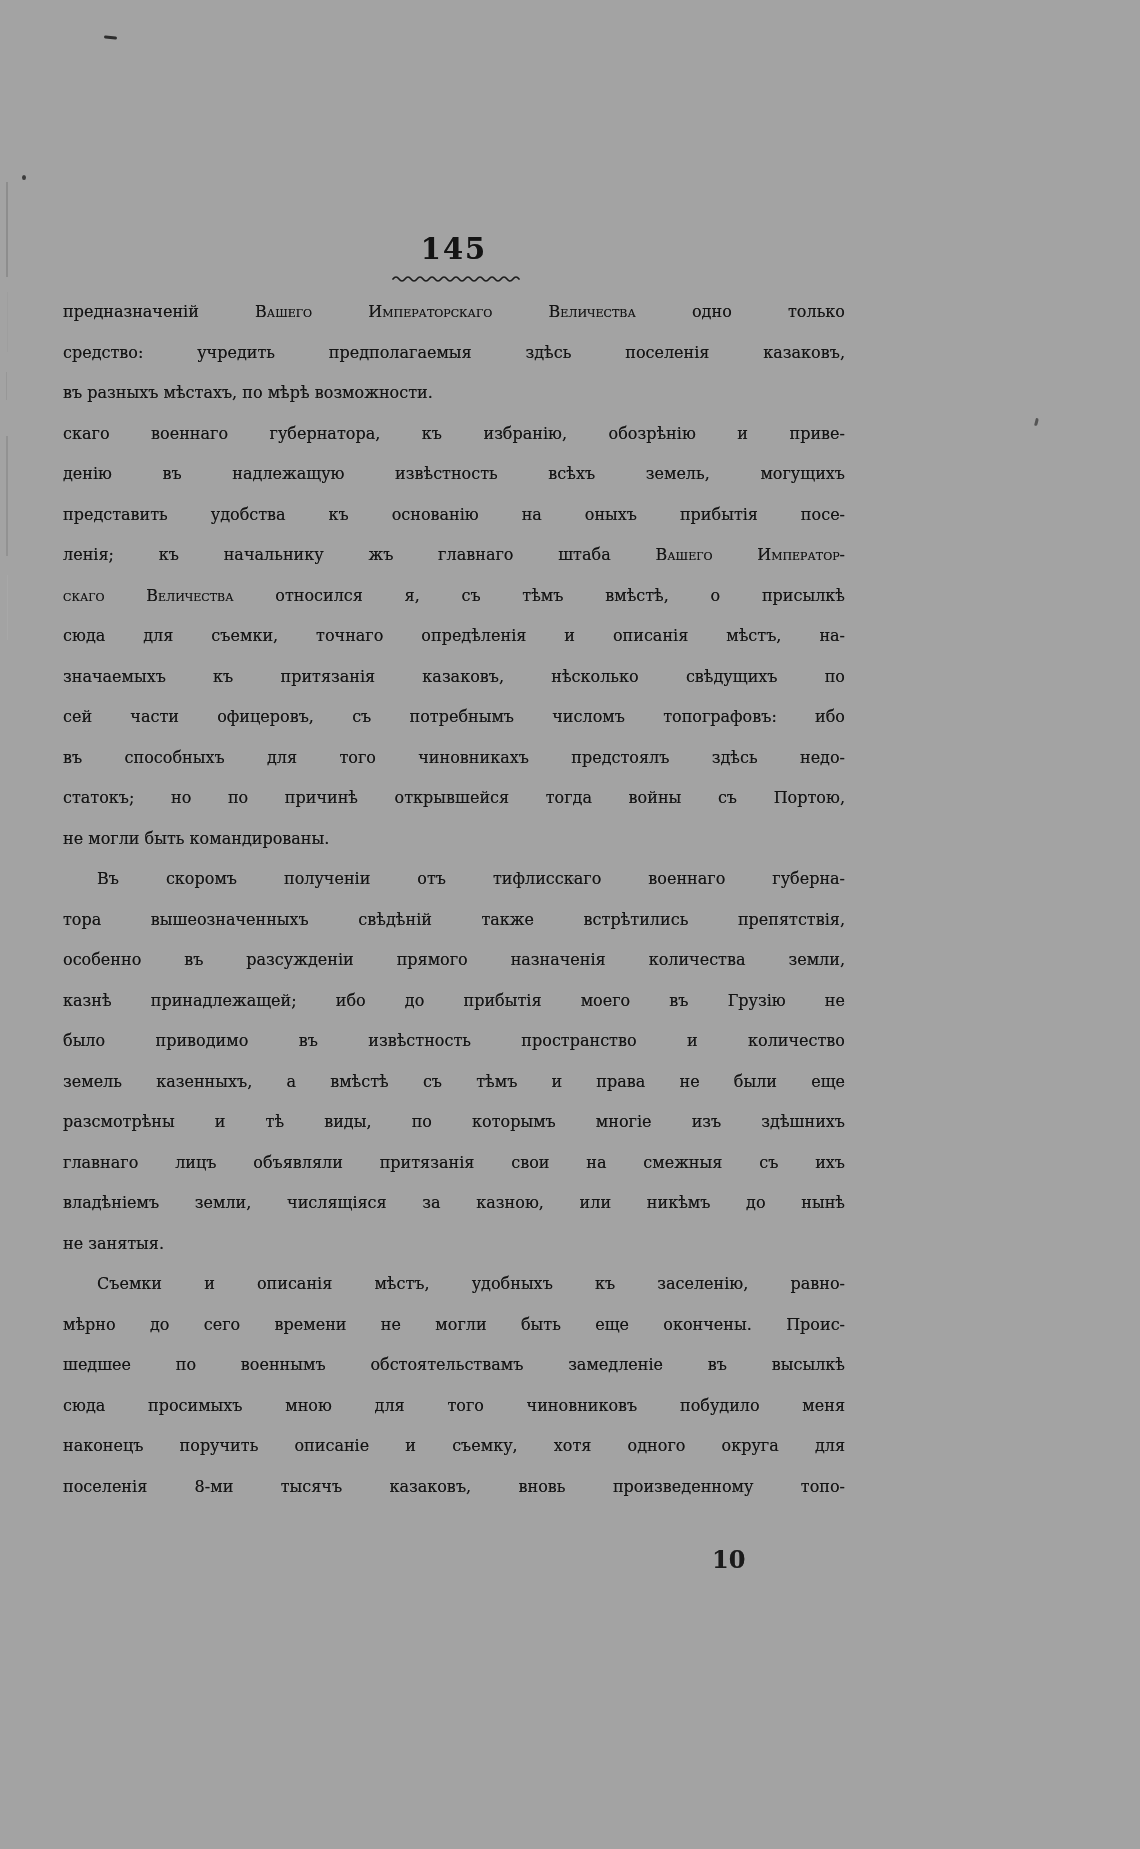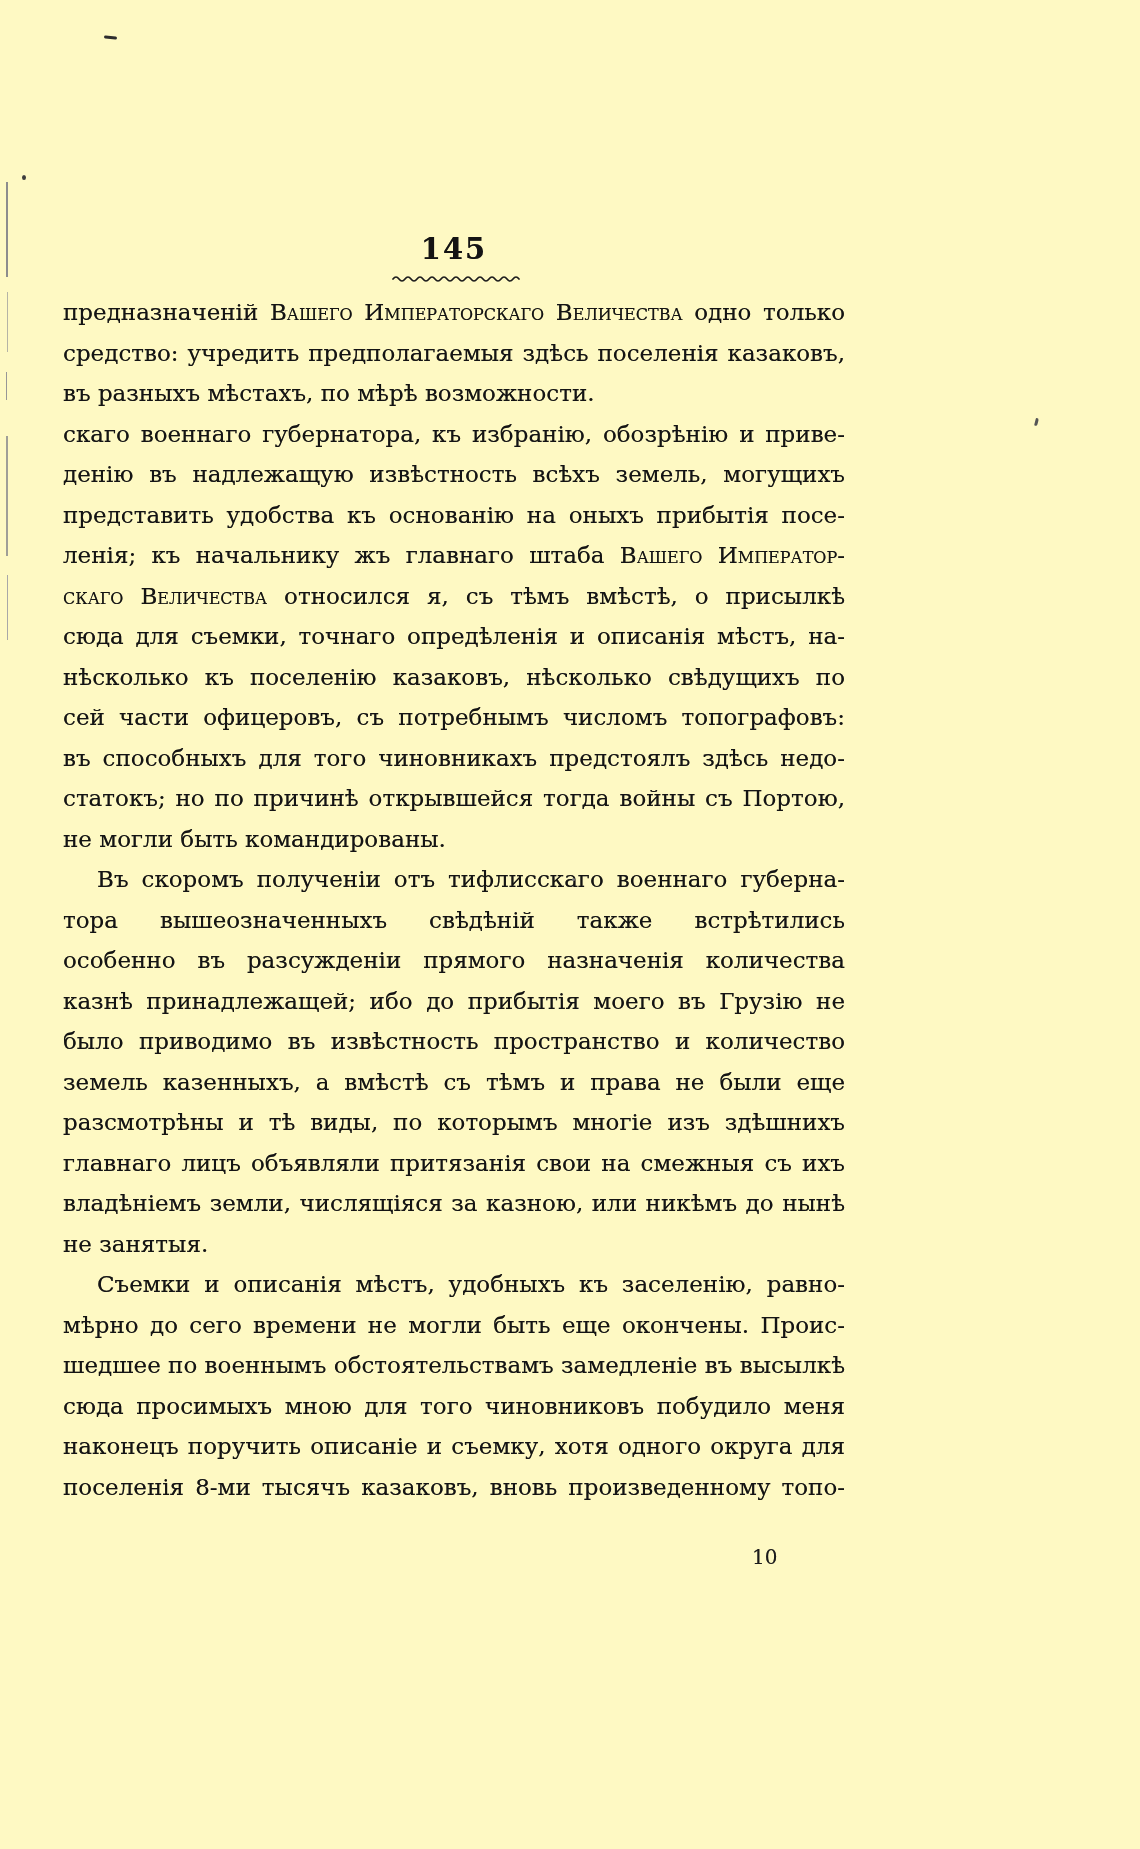--- a/index.html
+++ b/index.html
@@ -3,51 +3,51 @@
 <meta charset="utf-8">
 <style>
   html,body{margin:0;padding:0;}
   body{
     width:1140px;height:1849px;
     background:#ffffff;
     font-family:"DejaVu Serif", serif;
   }
   .stage{
     position:relative;width:1140px;height:1849px;
-    background:#fef9c3;overflow:hidden;
+    background:#a3a3a3;overflow:hidden;
   }
   
   .pageno{
     position:absolute;left:63px;top:232px;width:782px;
     text-align:center;
     font-size:29px;font-weight:bold;color:#141414;
     letter-spacing:2px;
     text-shadow:0 0 .6px rgba(10,10,10,.6);
   }
   .wavy{
     position:absolute;left:391px;top:273px;width:130px;height:12px;
   }
   
   .text-block{
     position:absolute;left:63px;top:292px;width:782px;
     color:#141414;
-    font-size:23px;line-height:40.5px;
+    font-size:16px;line-height:40.5px;
     text-shadow:0 0 .6px rgba(10,10,10,.55);
   }
   .line{
     height:40.5px;overflow:hidden;white-space:normal;
     text-align:justify;text-align-last:justify;
   }
   .line.endp{text-align:right;text-align-last:left;}
   .line.indent{text-indent:34px;}
   .sc{font-variant:small-caps;}
   
   .footerno{
-    position:absolute;left:752px;top:1545px;
-    font-size:20px;font-weight:normal;color:#1b1b1b;
+    position:absolute;left:712px;top:1545px;
+    font-size:24px;font-weight:bold;color:#1b1b1b;
     text-shadow:0 0 .5px rgba(10,10,10,.5);
   }
   
   .art{position:absolute;background:#444;}
   .art-dash{left:104px;top:36px;width:13px;height:3px;background:#2e2e2e;transform:rotate(7deg);border-radius:2px;}
   .art-dot1{left:22px;top:175px;width:4px;height:5px;background:#3c3c3c;border-radius:50%;}
   .art-v1{left:6px;top:182px;width:2px;height:95px;background:#8d8d8d;}
   .art-v2{left:7px;top:292px;width:1px;height:60px;background:#9c9c9c;opacity:.75;}
   .art-v3{left:6px;top:372px;width:1px;height:28px;background:#979797;}
   .art-v4{left:6px;top:436px;width:2px;height:120px;background:#8f8f8f;opacity:.85;}
@@ -69,21 +69,21 @@
   <div class="text-block">
     <div class="line"><span>предназначеній </span><span class="sc">Вашего Императорскаго Величества</span><span> одно только</span></div>
     <div class="line"><span>средство: учредить предполагаемыя здѣсь поселенія казаковъ,</span></div>
     <div class="line endp"><span>въ разныхъ мѣстахъ, по мѣрѣ возможности.</span></div>
     <div class="line"><span>скаго военнаго губернатора, къ избранію, обозрѣнію и приве-</span></div>
     <div class="line"><span>денію въ надлежащую извѣстность всѣхъ земель, могущихъ</span></div>
     <div class="line"><span>представить удобства къ основанію на оныхъ прибытія посе-</span></div>
     <div class="line"><span>ленія; къ начальнику жъ главнаго штаба </span><span class="sc">Вашего Император-</span></div>
     <div class="line"><span class="sc">скаго Величества</span><span> относился я, съ тѣмъ вмѣстѣ, о присылкѣ</span></div>
     <div class="line"><span>сюда для съемки, точнаго опредѣленія и описанія мѣстъ, на-</span></div>
-    <div class="line"><span>нѣсколько къ поселенію казаковъ, нѣсколько свѣдущихъ по</span></div>
+    <div class="line"><span>значаемыхъ къ притязанія казаковъ, нѣсколько свѣдущихъ по</span></div>
     <div class="line"><span>сей части офицеровъ, съ потребнымъ числомъ топографовъ: ибо</span></div>
     <div class="line"><span>въ способныхъ для того чиновникахъ предстоялъ здѣсь недо-</span></div>
     <div class="line"><span>статокъ; но по причинѣ открывшейся тогда войны съ Портою,</span></div>
     <div class="line endp"><span>не могли быть командированы.</span></div>
     <div class="line indent"><span>Въ скоромъ полученіи отъ тифлисскаго военнаго губерна-</span></div>
     <div class="line"><span>тора вышеозначенныхъ свѣдѣній также встрѣтились препятствія,</span></div>
     <div class="line"><span>особенно въ разсужденіи прямого назначенія количества земли,</span></div>
     <div class="line"><span>казнѣ принадлежащей; ибо до прибытія моего въ Грузію не</span></div>
     <div class="line"><span>было приводимо въ извѣстность пространство и количество</span></div>
     <div class="line"><span>земель казенныхъ, а вмѣстѣ съ тѣмъ и права не были еще</span></div>

